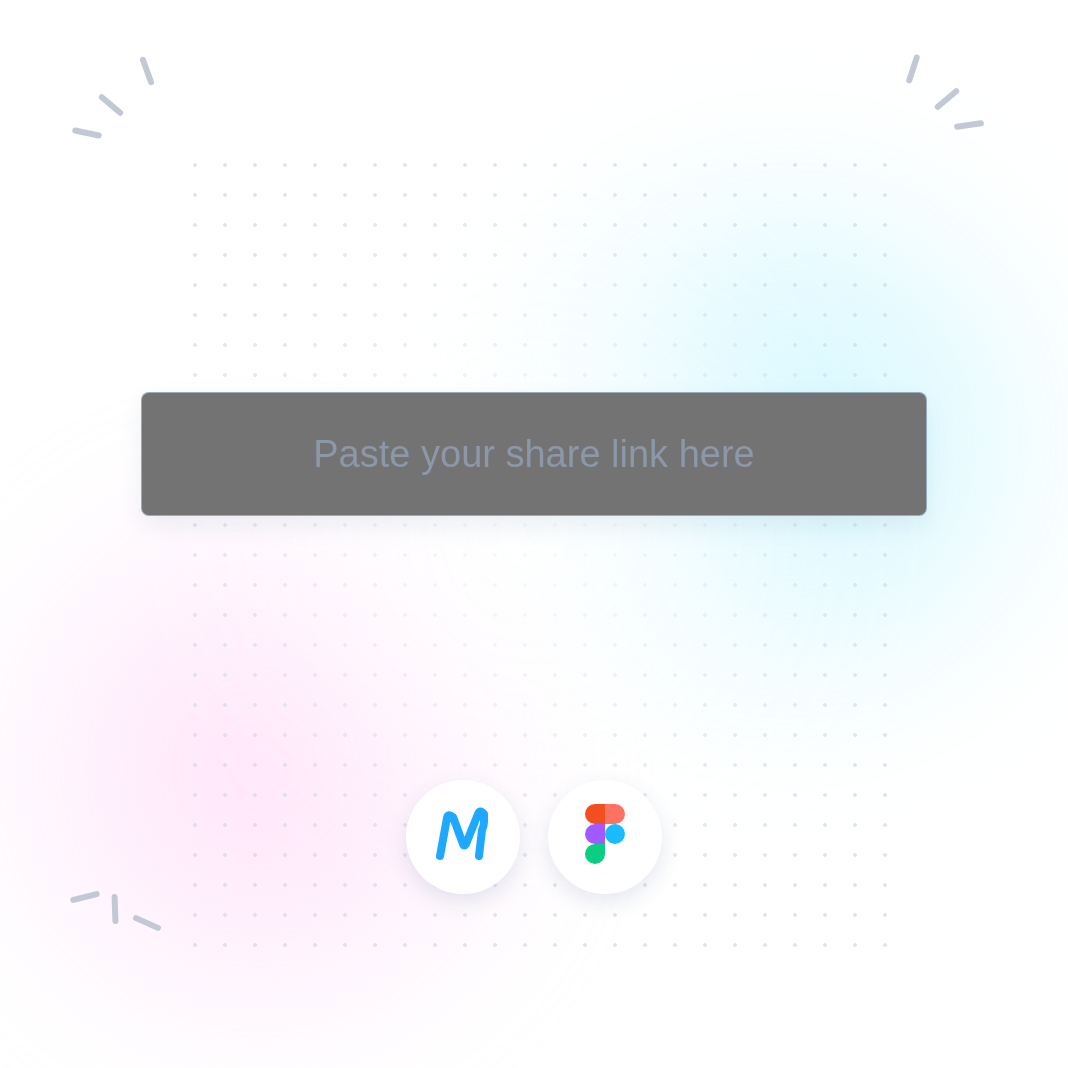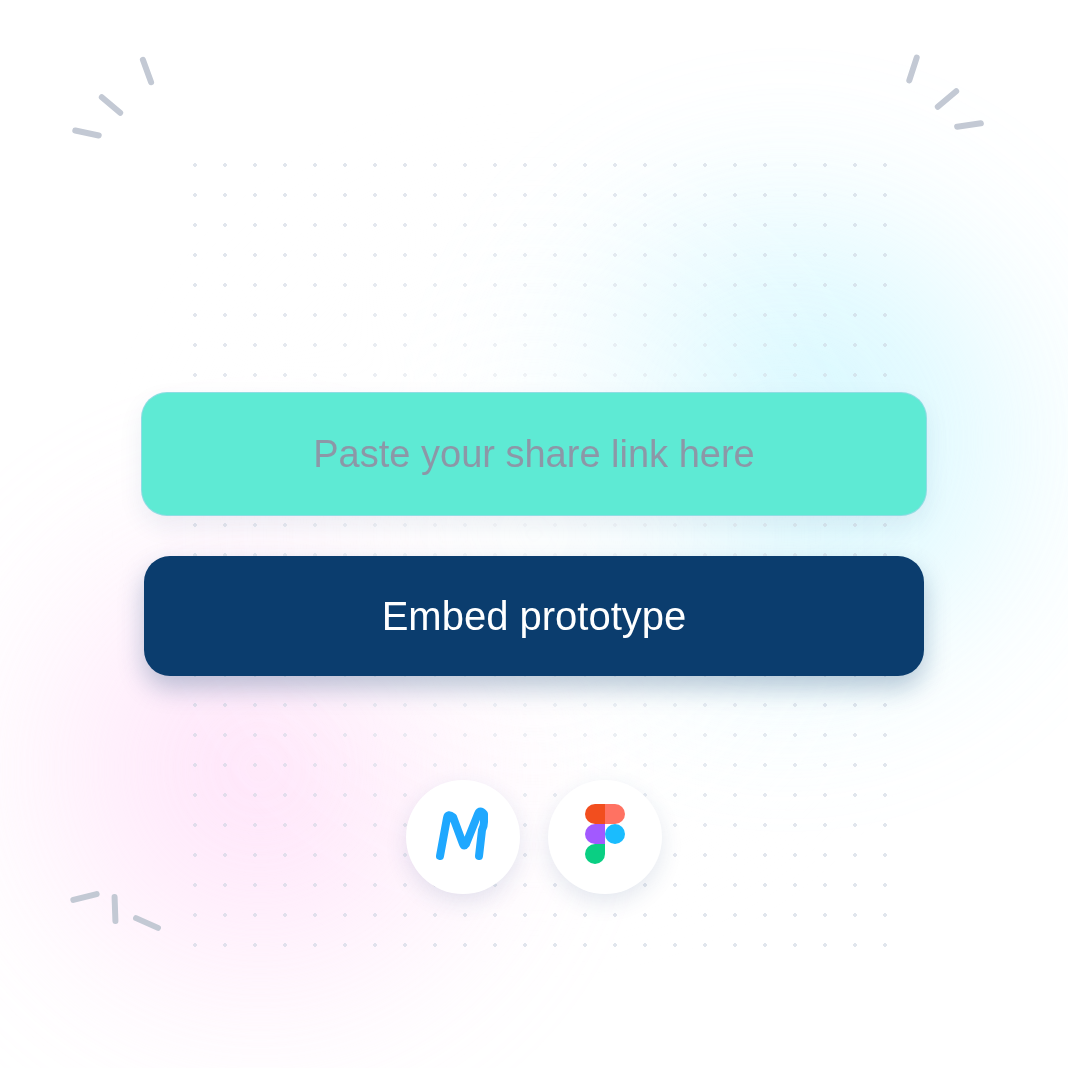--- a/index.html
+++ b/index.html
@@ -22,23 +22,23 @@
     position:absolute;left:180px;top:150px;width:710px;height:820px;
     background-image:radial-gradient(#c9d2df 1.6px,transparent 1.6px);
     background-size:30px 30px;background-position:0 0;opacity:.55;
   }
   
   .content{
     position:absolute;left:50%;top:392px;transform:translateX(-50%);
     width:780px;display:flex;flex-direction:column;gap:40px;align-items:center;
   }
   .link-input{
-    width:100%;height:120px;border-radius:26px;
+    width:100%;height:120px;border-radius:8px;
     border:1px solid rgba(176,212,236,.6);
-    background:#5eead4;
+    background:#737373;
     box-shadow:0 10px 24px rgba(30,64,120,.08);
     font-size:38px;text-align:center;color:#1f2937;
     outline:none;
   }
   .link-input::placeholder{color:#8c97a7;font-weight:400;}
   .embed-button{
     width:100%;height:120px;border:none;border-radius:26px;
     background:#0b3d6e;color:#ffffff;font-size:40px;font-weight:500;
     cursor:pointer;box-shadow:0 12px 26px rgba(11,61,110,.28);
   }
@@ -93,21 +93,20 @@
     <span></span>
 </div>
 <div class="dashes bl">
   <span></span>
     <span></span>
     <span></span>
 </div>
 
 <div class="content">
   <input type="text" class="link-input" placeholder="Paste your share link here" value="" style="">
-  <button class="embed-button">Embed prototype</button>
 </div>
 
 <div class="icons-row">
 
   <div class="icon-pill">
     <span>
       <svg width="58" height="62" viewBox="0 0 58 62">
         <path d="M6 52 L13 14 Q14 9 19 13 L29 40 Q30 43 32 40 L44 10 Q46 5 50 10 L50 18 Q50 22 48 26 L45 52" fill="none" stroke="#1fa8ff" stroke-width="8" stroke-linecap="round" stroke-linejoin="round"></path>
       </svg>
     </span>

